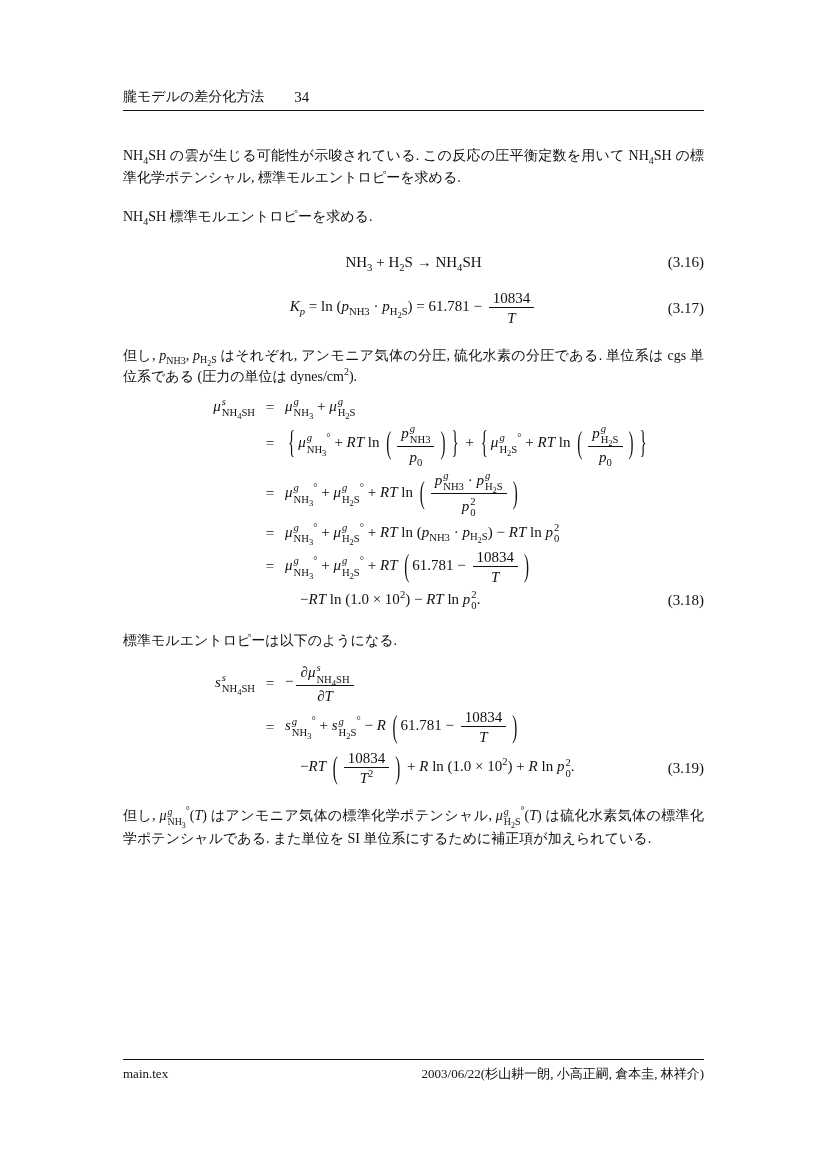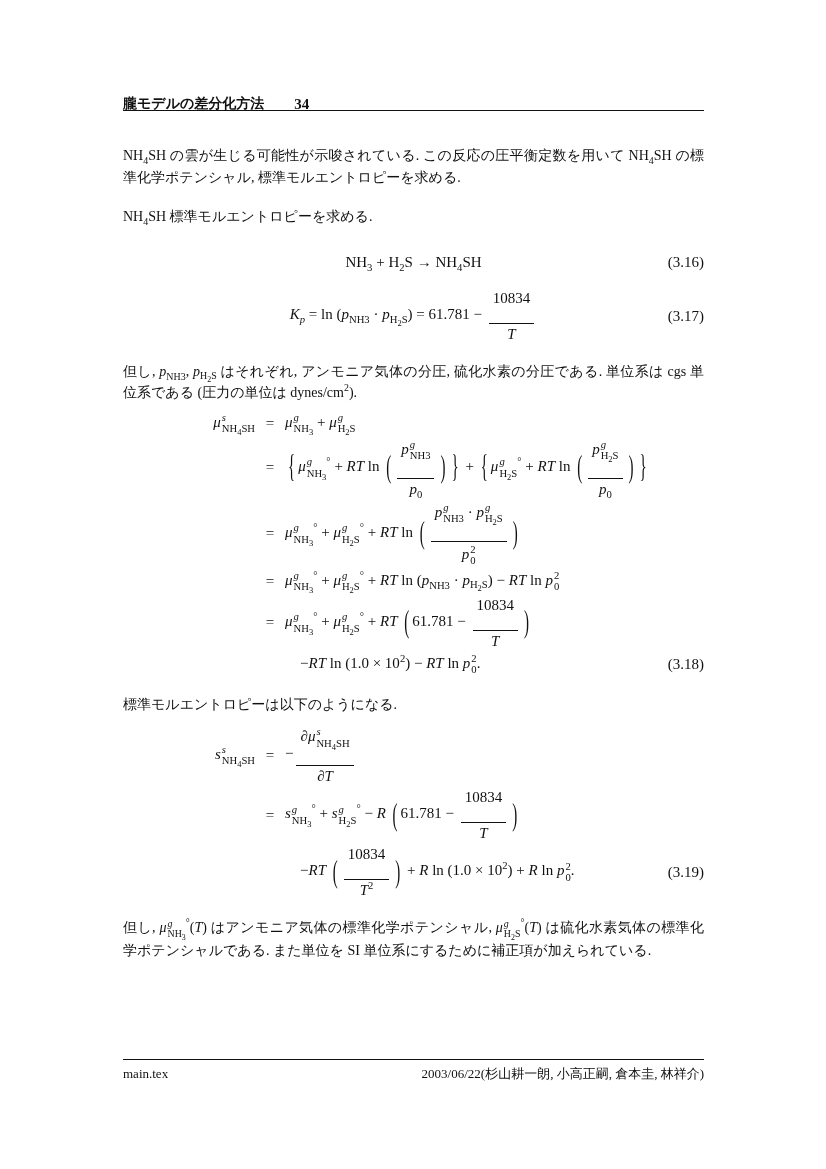--- a/index.html
+++ b/index.html
@@ -10,40 +10,40 @@
     color:#111111;
     overflow:hidden;
     font-family:"Liberation Serif","DejaVu Serif",serif;
     margin:0 auto;
   }
   
   #header{
     position:absolute;left:123px;right:122px;top:88px;
     display:flex;align-items:center;
     font-family:"Liberation Sans","DejaVu Sans",sans-serif;
-    font-weight:bold;font-size:14px;white-space:nowrap;margin-top:7px;
+    font-weight:normal;font-size:14px;white-space:nowrap;
   }
   #header .chapter{margin-left:auto;}
   #header .pnum{margin-left:30px;font-family:"Liberation Serif","DejaVu Serif",serif;font-size:15px;}
   #header-rule{position:absolute;left:123px;right:122px;top:110px;border-top:1.6px solid #111;}
   
   #content{position:absolute;left:123px;top:141px;width:581px;}
   .par{margin:18px 0 0 0;font-size:14px;line-height:21.5px;text-align:justify;}
   .par:first-child{margin-top:4px;}
   
   .math, .eqline, .eqcenter{font-size:15px;}
   .rm{font-style:normal;}
   .vr{font-style:italic;}
   sub,sup{font-size:71%;line-height:0;}
   sub sub{font-size:80%;}
   .ss{display:inline-block;vertical-align:-0.55em;font-size:71%;text-align:left;line-height:1;padding-left:1px;}
   .ss .ssr{display:block;line-height:1.08;}
   .ss .ssr sub{font-size:80%;}
   .frac{display:inline-block;vertical-align:middle;text-align:center;margin:0 3px;}
-  .frac .fn{display:block;padding:1px 4px 16px;border-bottom:1px solid #111;}
+  .frac .fn{display:block;padding:1px 4px 0;border-bottom:1px solid #111;}
   .frac .fd{display:block;padding:2px 4px 0;}
   .bigd{display:inline-block;transform:scaleY(2.05);vertical-align:middle;margin:0 3px;}
   
   .eqcenter{position:relative;text-align:center;}
   .eqcenter .tc{position:absolute;right:0;top:50%;transform:translateY(-50%);}
   .eq316{margin-top:26px;}
   .eq317{margin-top:18px;}
   
   .eqalign{margin-top:8px;}
   .eqalign.eq319{margin-top:10px;}

